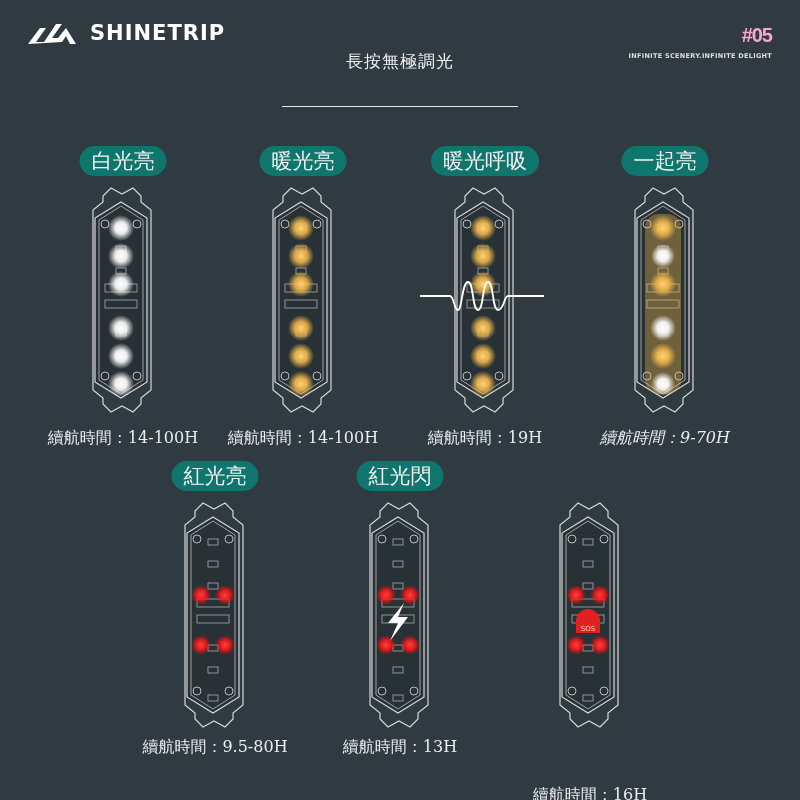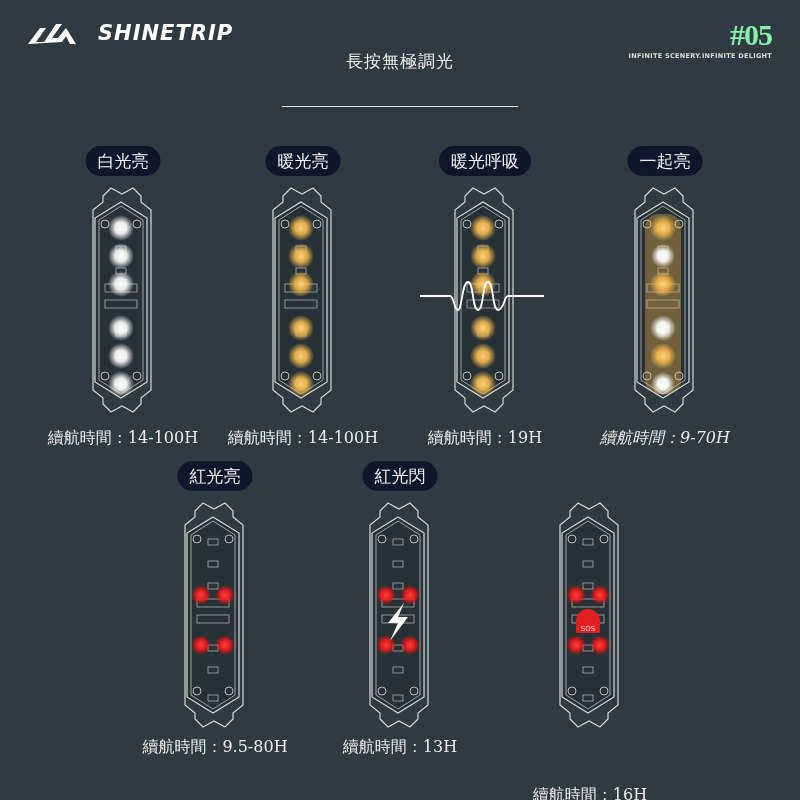--- a/index.html
+++ b/index.html
@@ -1,33 +1,33 @@
 <!DOCTYPE html>
 <html><head>
 <meta charset="utf-8">
 <style>
   * { box-sizing: border-box; margin: 0; padding: 0; }
   html, body { width: 800px; height: 800px; background: #2f3b40; overflow: hidden; }
   body { position: relative; font-family: "DejaVu Serif", "Liberation Serif", serif; color: #f2f2f2; }
 
-  .brand { position: absolute; left: 26px; top: 20px; display: flex; align-items: center; gap: 8px; font-style: italic; }
+  .brand { position: absolute; left: 26px; top: 20px; display: flex; align-items: center; gap: 0; }
   .brand svg { display: block; }
   .brand-name { font-family: "DejaVu Sans", sans-serif; font-weight: bold; font-size: 21px; letter-spacing: 1px; color: #ffffff; }
 
   .tag { position: absolute; right: 28px; top: 18px; text-align: right; }
-  .tag-num { font-family: Liberation Serif, serif; font-weight: bold; font-size: 30px; color: #86efac; letter-spacing: -1px; line-height: 34px; }
+  .tag-num { font-family: Liberation Sans, sans-serif; font-weight: bold; font-size: 20px; color: #f9a8d4; letter-spacing: -1px; line-height: 34px; }
   .tag-sub { font-family: "DejaVu Sans", sans-serif; font-weight: bold; font-size: 6.5px; color: #ddd; letter-spacing: 0.3px; margin-top: 0; }
 
   .subtitle { position: absolute; left: 0; right: 0; top: 50px; text-align: center; font-size: 17px; color: #f0f0f0; letter-spacing: 1px; }
   .title-row { position: absolute; left: 0; right: 0; top: 84px; height: 44px; display: flex; justify-content: center; align-items: center; }
   .title { font-size: 36px; font-weight: bold; color: #f4f4f4; letter-spacing: 2px; margin: 0 48px; }
   .rule { width: 118px; height: 1px; background: #e8e8e8; }
 
   .mode { position: absolute; width: 170px; }
-  .pill { position: absolute; top: 0; left: 50%; transform: translateX(-50%); height: 30px; padding: 0 12px; border-radius: 15px; background: #0f172a; display: flex; align-items: center; font-size: 17px; color: #f3f3f3; white-space: nowrap; }
+  .pill { position: absolute; top: 0; left: 50%; transform: translateX(-50%); height: 30px; padding: 0 12px; border-radius: 15px; background: #0f766e; display: flex; align-items: center; font-size: 21px; color: #f3f3f3; white-space: nowrap; }
   .device { position: absolute; top: 38px; left: 50%; transform: translateX(-50%); }
   .runtime { position: absolute; left: 50%; transform: translateX(-50%); font-size: 16px; color: #ececec; white-space: nowrap; }
 </style>
 </head>
 <body>
 
 <div class="brand">
   <svg width="64" height="26" viewBox="0 0 64 26">
     <path d="M2 24 L14 8 L20 8 L10 22 L18 22 L30 4 L36 4 L26 18 L32 18 L40 8 L50 24 L44 24 L40 16 L36 22 Z" fill="#ffffff"></path>
   </svg>

